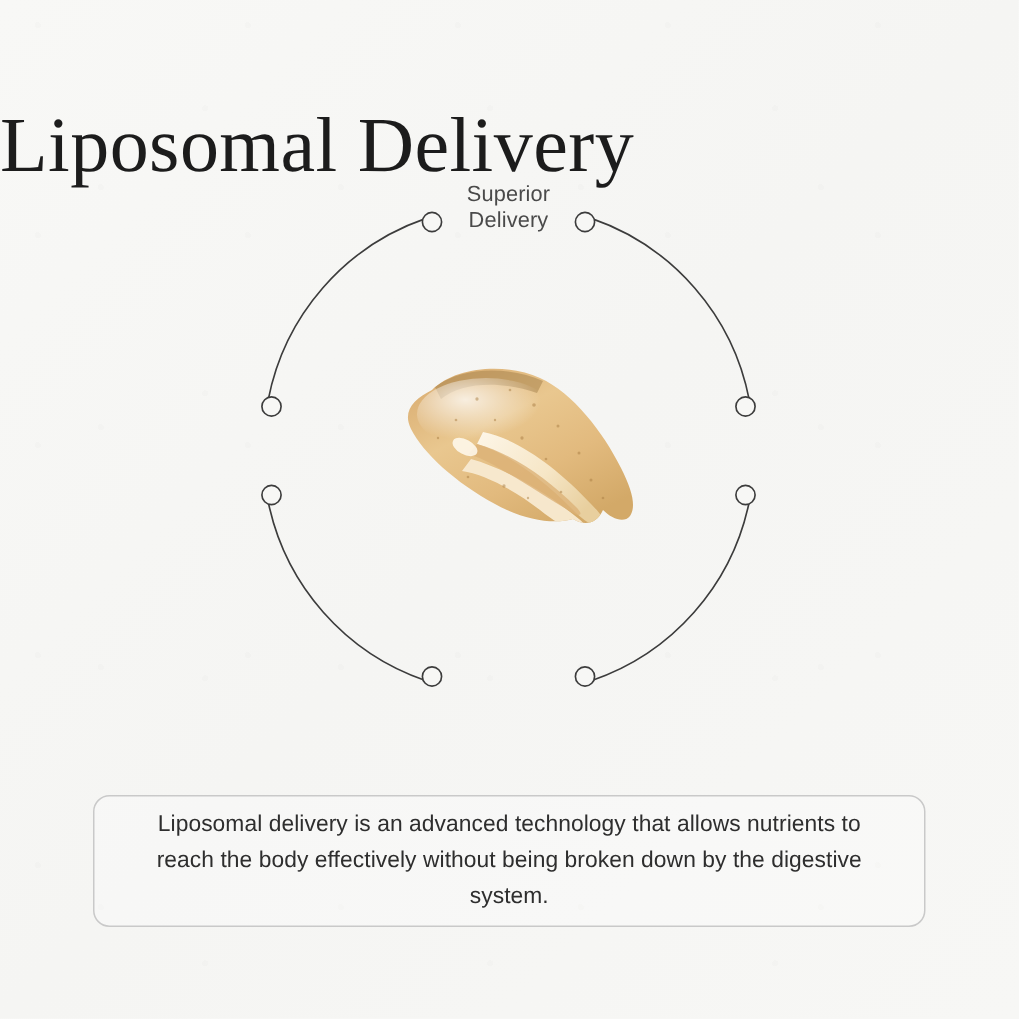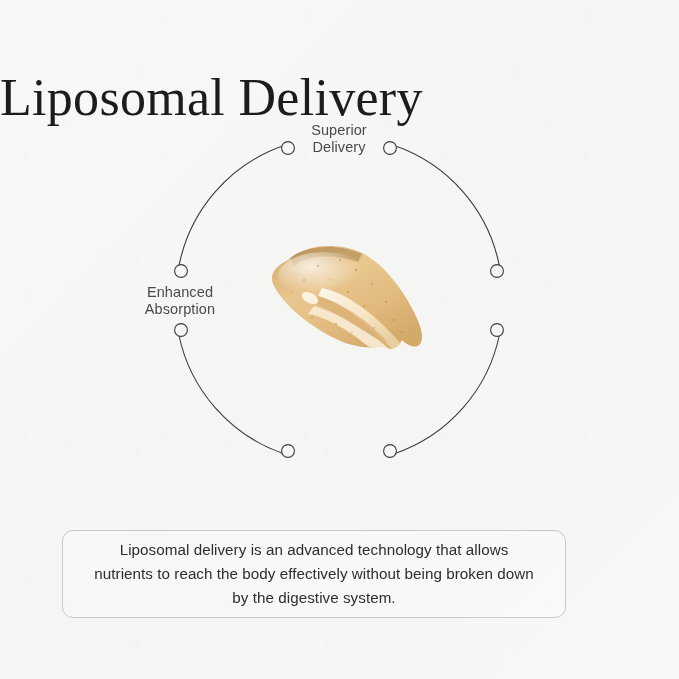--- a/index.html
+++ b/index.html
@@ -80,21 +80,21 @@
     width: 186px;
     height: 122px;
   }
   .swatch svg { display: block; }
 
   
   .caption-box {
     position: absolute;
     left: 62px;
     top: 530px;
-    width: 504px;
+    width: 555px;
     height: 88px;
     border: 1px solid #c9c9c9;
     border-radius: 11px;
     background: rgba(255,255,255,0.25);
     box-sizing: border-box;
     display: flex;
     align-items: center;
     justify-content: center;
   }
   .caption-text {
@@ -133,22 +133,20 @@
       <circle cx="497" cy="330" r="6.4"></circle>
       <circle cx="390" cy="451" r="6.4"></circle>
       <circle cx="288" cy="451" r="6.4"></circle>
       <circle cx="181" cy="330" r="6.4"></circle>
       <circle cx="181" cy="271" r="6.4"></circle>
     </g>
   </svg>
 
   <div class="node-label label-top">Superior
 Delivery</div>
-  <div class="node-label label-left">Enhanced
-Absorption</div>
 </div>
 
 <div class="swatch">
   <svg width="186" height="122" viewBox="0 0 186 122">
     <defs>
       <linearGradient id="bodyGrad" x1="0%" y1="0%" x2="75%" y2="100%">
         <stop offset="0%" stop-color="#c59a5e"></stop>
         <stop offset="14%" stop-color="#ddb378"></stop>
         <stop offset="40%" stop-color="#e9c78f"></stop>
         <stop offset="70%" stop-color="#e2ba7e"></stop>

